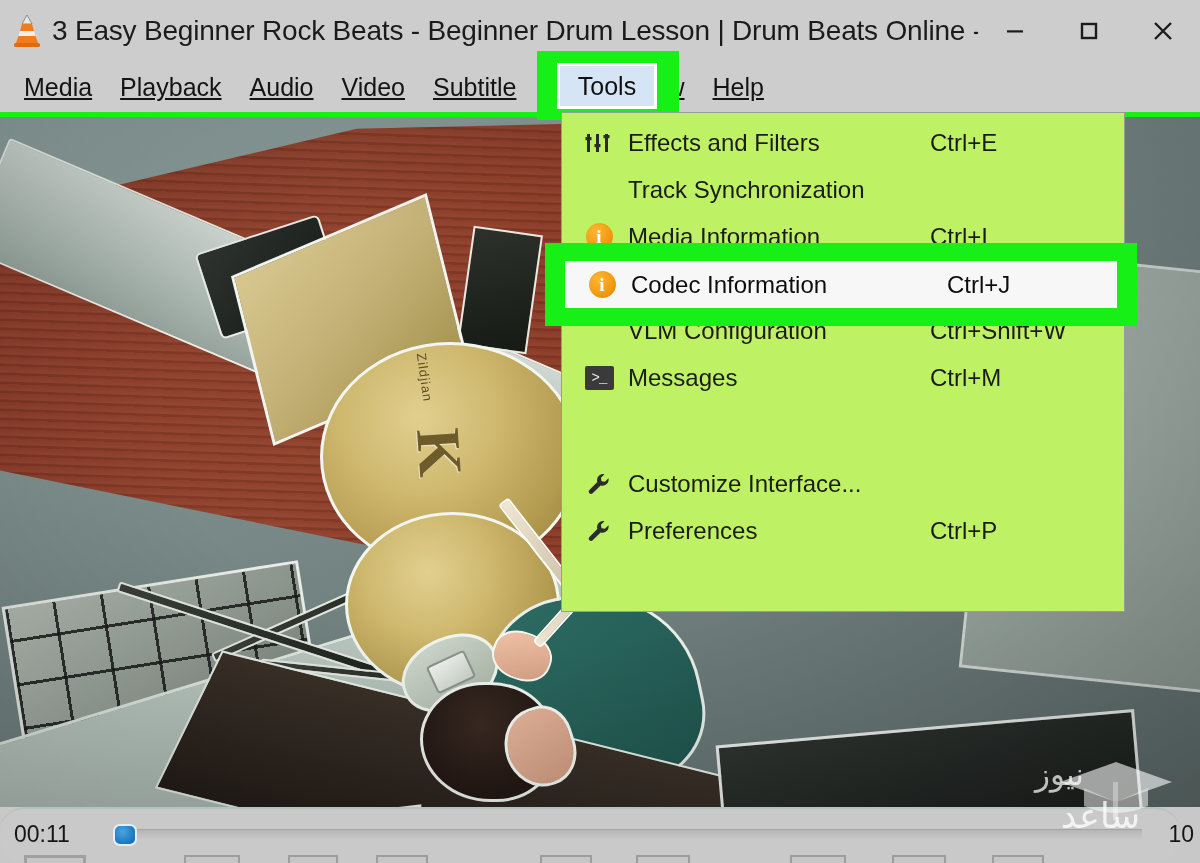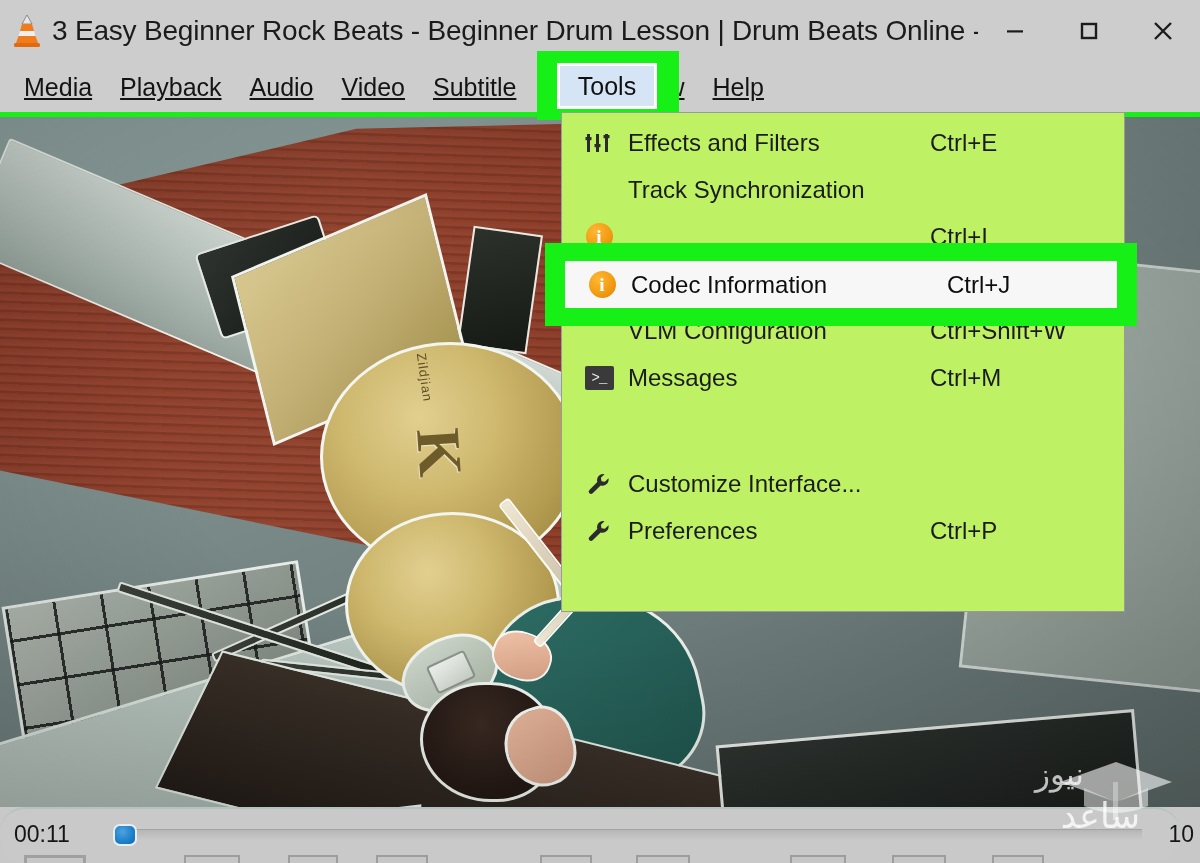--- a/index.html
+++ b/index.html
@@ -403,20 +403,21 @@
     <div class="mrow">
       <span class="mi-icon"></span>
       <span class="mi-label">Track Synchronization</span>
       <span class="mi-short"></span>
     </div>
 
     <div class="mrow">
       <span class="mi-icon">
           <span class="info-ico">i</span>
         </span>
+      <span class="mi-label">Media Information</span>
       <span class="mi-short">Ctrl+I</span>
     </div>
 
     <div class="mrow">
       <span class="mi-icon">
           <span class="info-ico">i</span>
         </span>
       <span class="mi-label">Codec Information</span>
       <span class="mi-short">Ctrl+J</span>
     </div>

